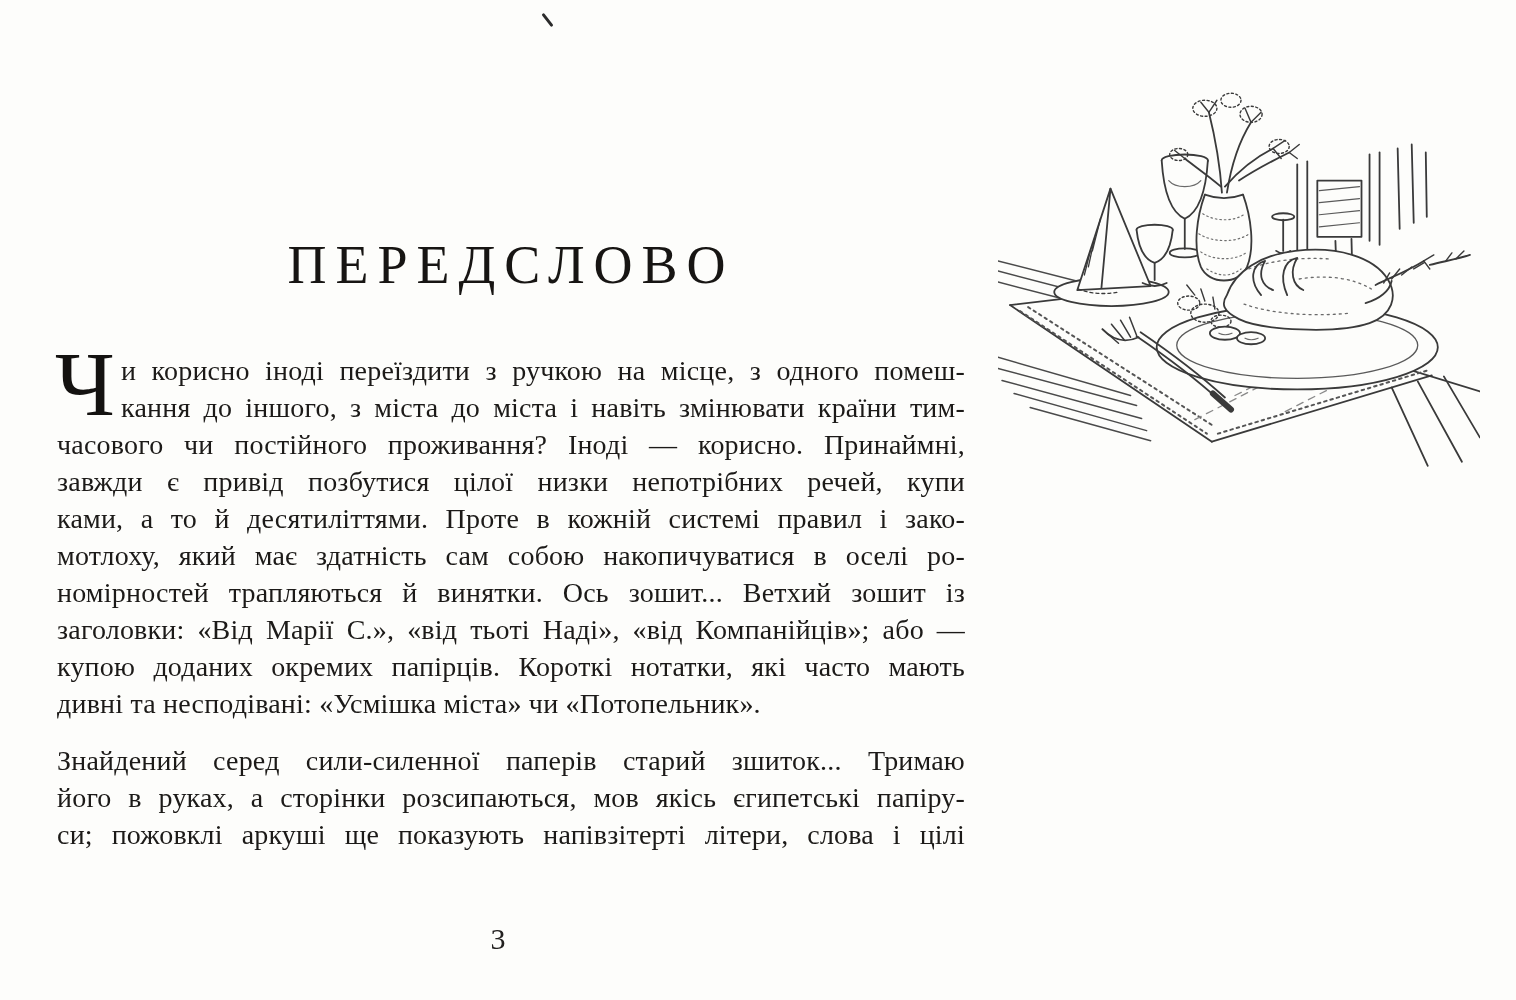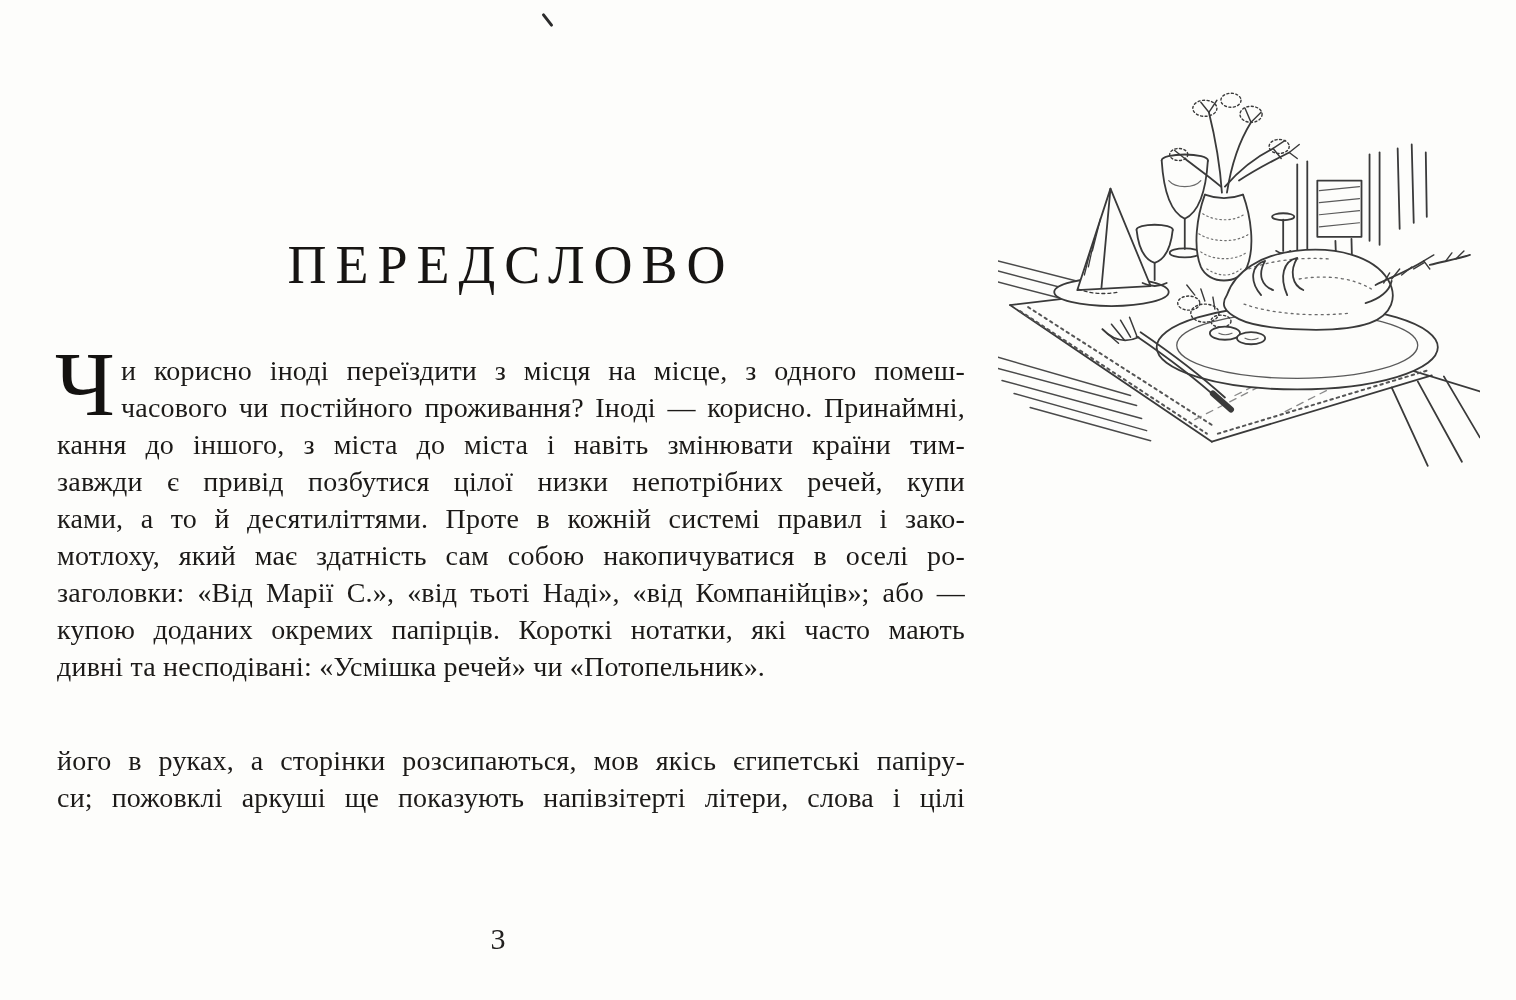--- a/index.html
+++ b/index.html
@@ -77,32 +77,34 @@
 
   <div class="scan-mark"></div>
 
   <div class="text-column">
     <h1 class="title">ПЕРЕДСЛОВО</h1>
 
     <div class="para para1">
       <div class="dropcap-box">
           <span>Ч</span>
         </div>
-    <div class="line">и корисно іноді переїздити з місця на місце, з одного помеш-</div>
+    <div class="line">и корисно іноді переїздити з ручкою на місце, з одного помеш-</div>
+        <div class="line">кання до іншого, з міста до міста і навіть змінювати країни тим-</div>
         <div class="line">часового чи постійного проживання? Іноді — корисно. Принаймні,</div>
-        <div class="line">кання до іншого, з міста до міста і навіть змінювати країни тим-</div>
         <div class="line">завжди є привід позбутися цілої низки непотрібних речей, купи</div>
         <div class="line">ками, а то й десятиліттями. Проте в кожній системі правил і зако-</div>
         <div class="line">мотлоху, який має здатність сам собою накопичуватися в оселі ро-</div>
+        <div class="line">номірностей трапляються й винятки. Ось зошит... Ветхий зошит із</div>
         <div class="line">заголовки: «Від Марії С.», «від тьоті Наді», «від Компанійців»; або —</div>
         <div class="line">купою доданих окремих папірців. Короткі нотатки, які часто мають</div>
-        <div class="line last-left">дивні та несподівані: «Усмішка речей» чи «Потопельник».</div>
+        <div class="line last-left">дивні та несподівані: «Усмішка міста» чи «Потопельник».</div>
       </div>
 
     <div class="para para2">
+        <div class="line">Знайдений серед сили-силенної паперів старий зшиток... Тримаю</div>
         <div class="line">його в руках, а сторінки розсипаються, мов якісь єгипетські папіру-</div>
         <div class="line">си; пожовклі аркуші ще показують напівзітерті літери, слова і цілі</div>
       </div>
   </div>
 
   <div class="page-number">3</div>
 
   <div class="illustration">
     <svg viewBox="0 0 480 380" width="482" height="382" xmlns="http://www.w3.org/2000/svg">
       <g stroke="#3a3a3a" fill="none" stroke-width="1.8" stroke-linecap="round" stroke-linejoin="round">

